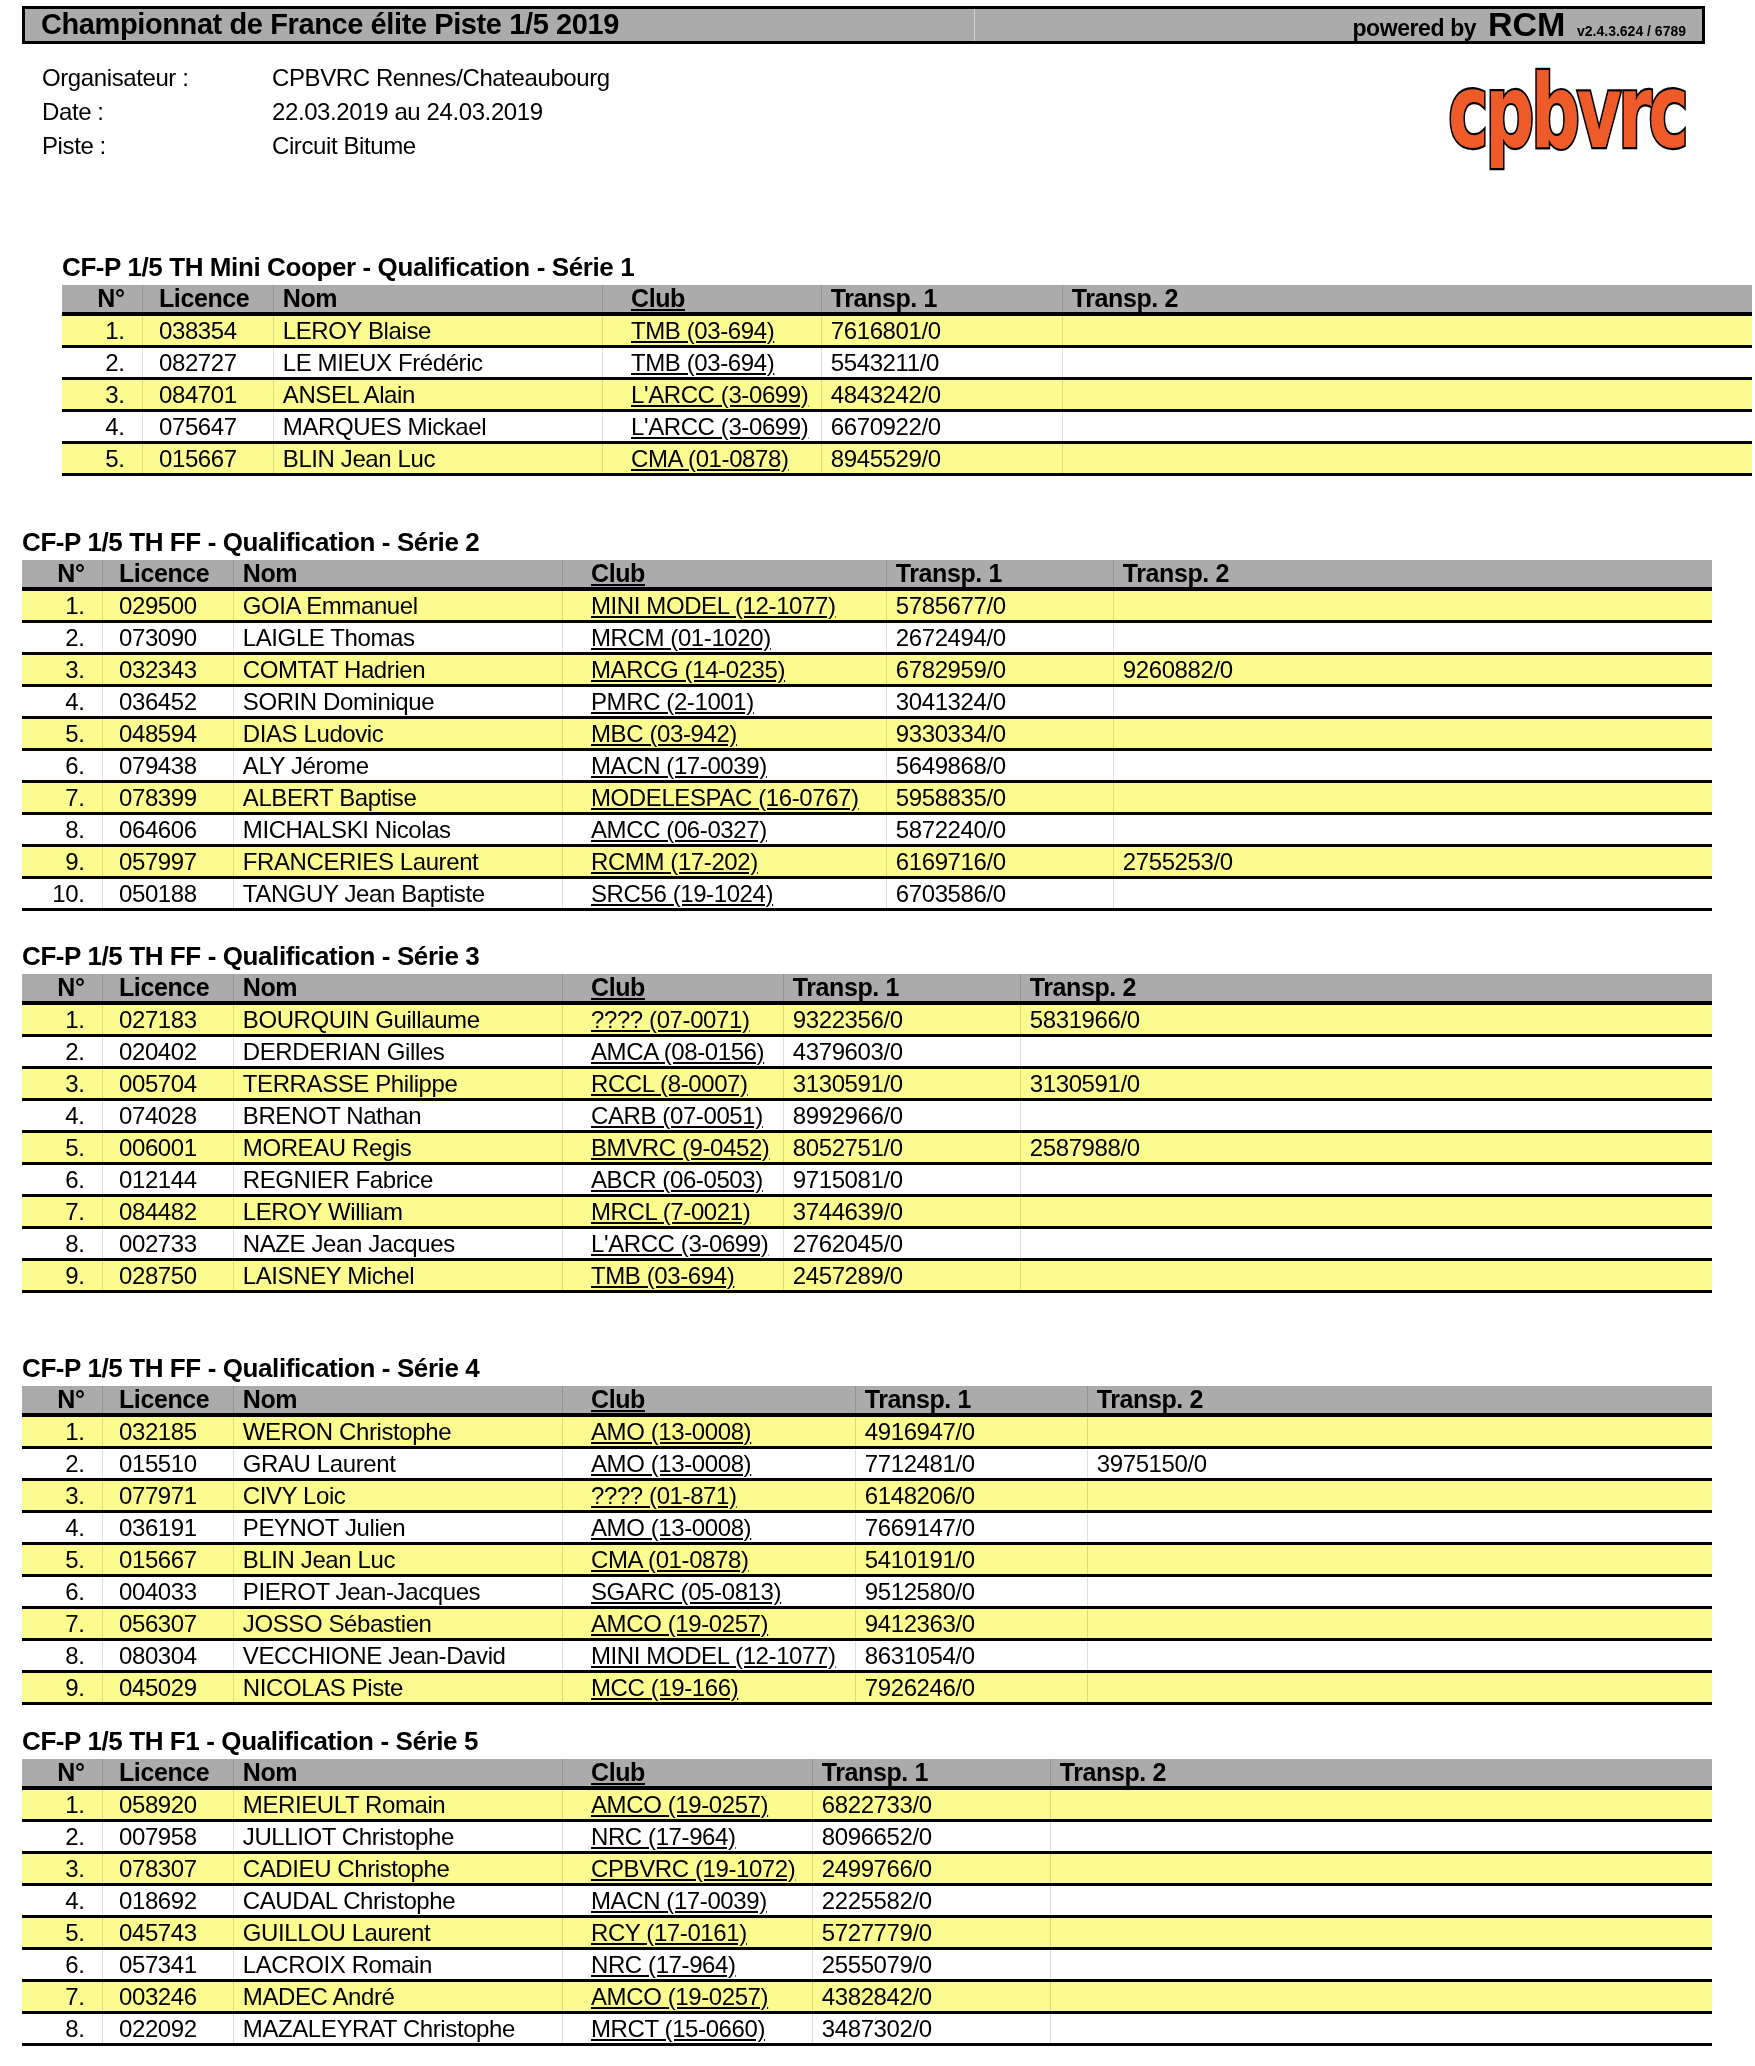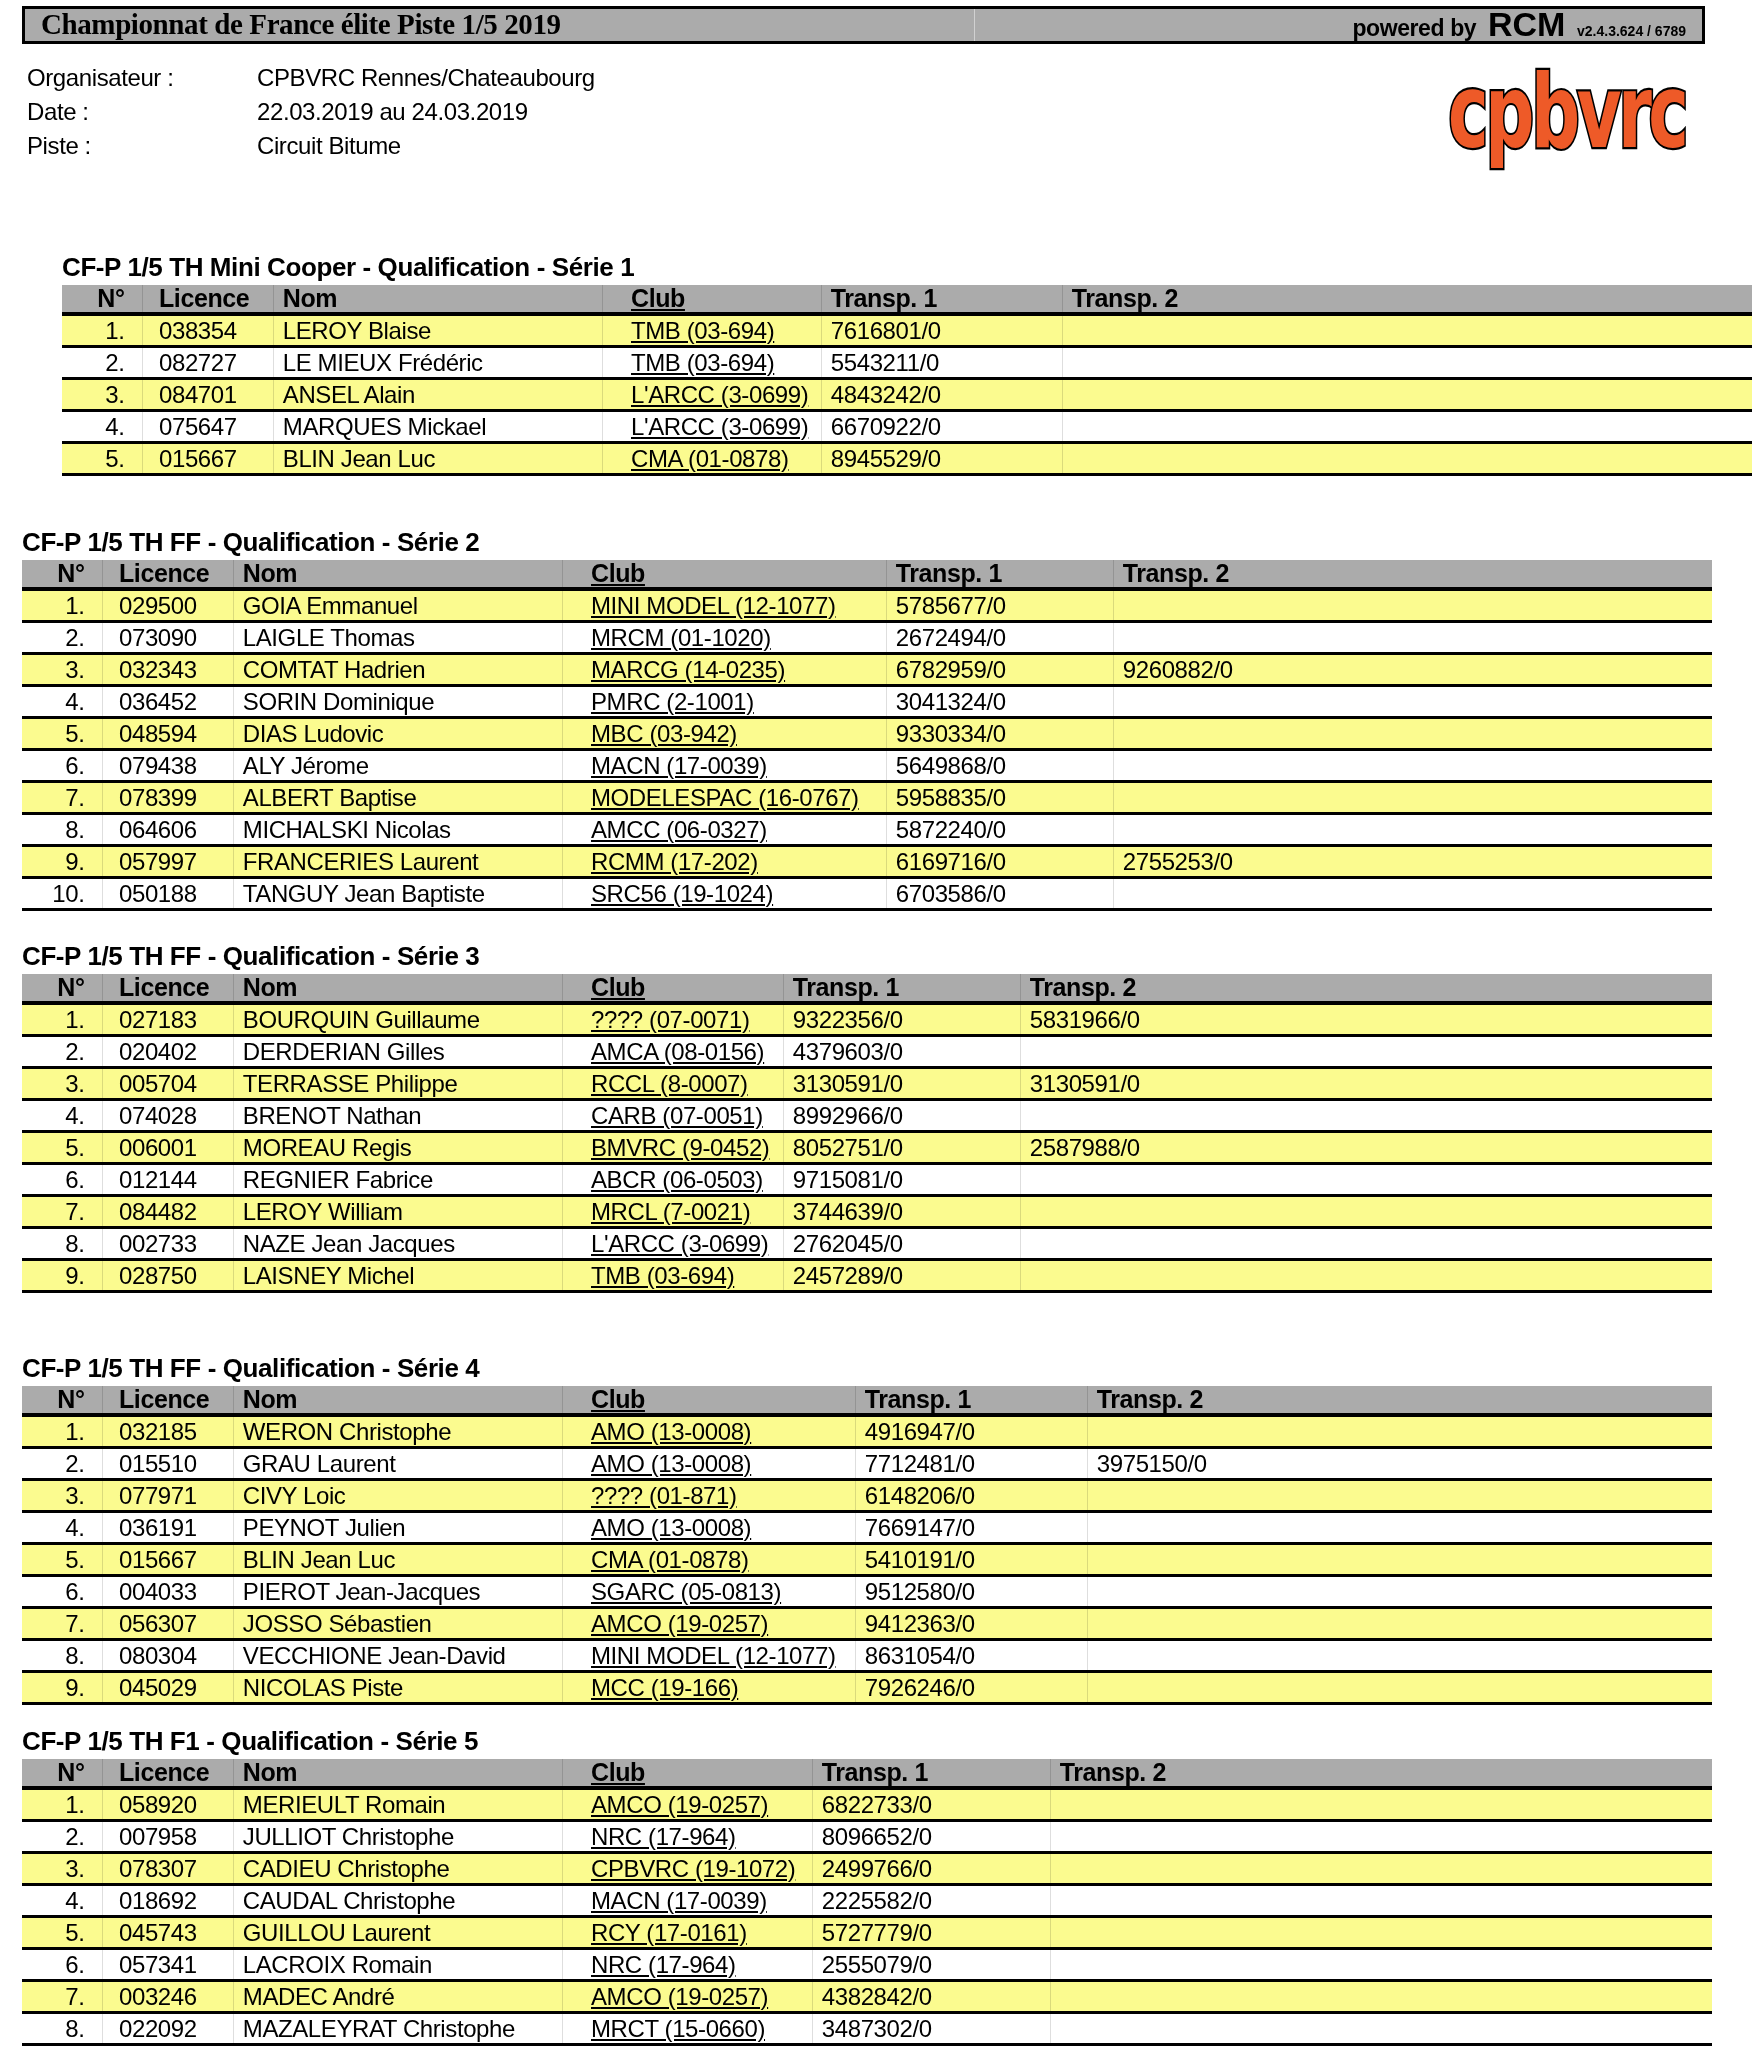--- a/index.html
+++ b/index.html
@@ -13,29 +13,29 @@
   .titlebar {
     position:absolute; left:22px; top:5.8px; width:1683px; height:38px;
     box-sizing:border-box; background:#ababab; border:3.7px solid #000;
     display:flex; align-items:center; justify-content:space-between;
     padding:0 16px;
   }
   .titlebar::after {
     content:""; position:absolute; left:949px; top:0; bottom:0;
     width:0.7px; background:rgba(255,255,255,0.45);
   }
-  .main-title { font-weight:bold; font-size:29px;font-family:Liberation Serif, serif; }
+  .main-title { font-weight:bold; font-size:29px; }
   .powered { display:flex; align-items:baseline; gap:11.7px; font-weight:bold; }
   .powered .pby { font-size:23px; }
   .powered .rcm { font-size:34px; letter-spacing:0; }
   .powered .ver { font-size:14px; letter-spacing:0; }
 
   
   .info { position:absolute; left:27px; top:61px; font-size:24px; }
-  .info-row { height:34px; display:flex; align-items:center; }
+  .info-row { height:34px; display:flex; align-items:center;margin-left:15px; }
   .info-label { width:230px; }
 
   
   .logo {
     position:absolute; left:1448px; top:57px; height:110px;
     font-family:"DejaVu Sans", sans-serif; font-weight:bold; font-size:101px;
     line-height:110px; color:#ee5a28;
     -webkit-text-stroke:4.4px #000; paint-order:stroke fill;
     transform:scaleX(0.68); transform-origin:0 50%; letter-spacing:-5.1px;
   }

